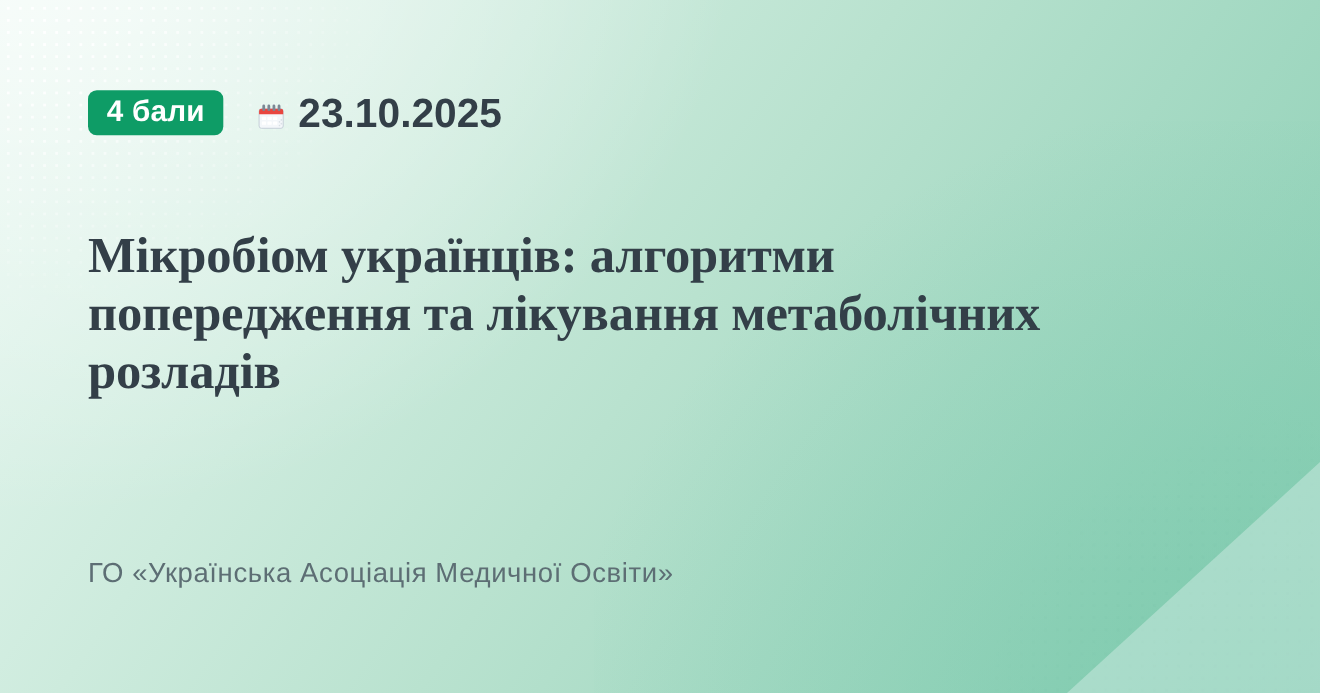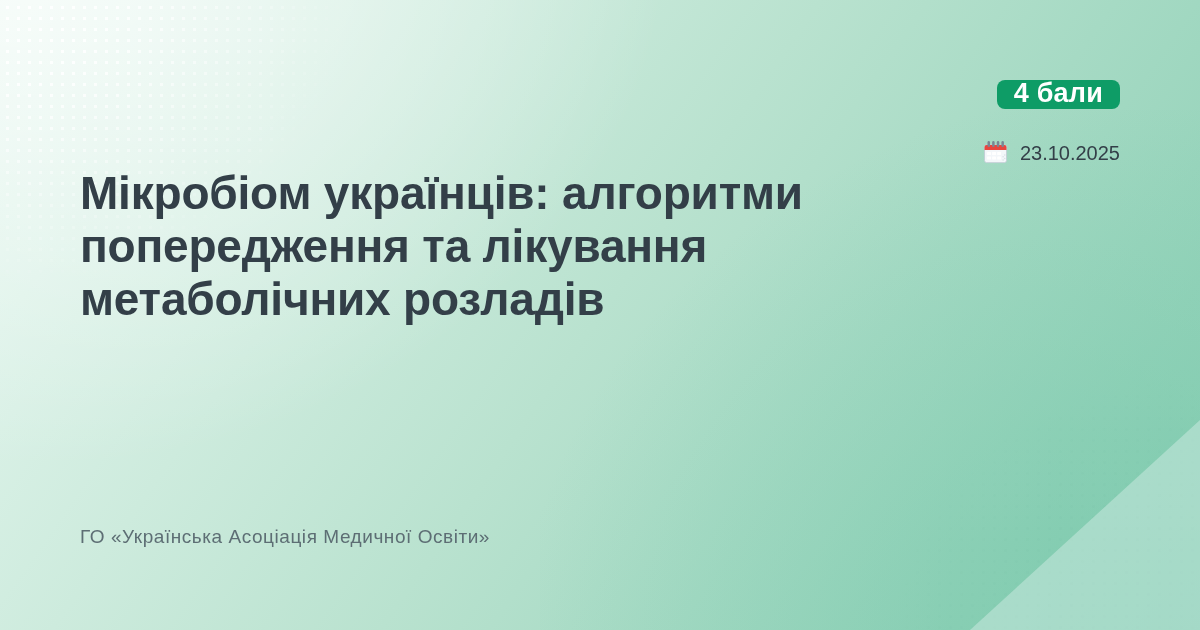--- a/index.html
+++ b/index.html
@@ -100,24 +100,23 @@
     width: 1200px;
     height: 630px;
     padding: 80px 80px 56px 80px;
     display: flex;
     flex-direction: column;
   }
 
   
   .meta-row {
     display: flex;
-    align-items: flex-end;
+    align-items: center;
     gap: 30px;
     height: 44px;
-    flex-direction: column;
   }
 
   .badge {
     display: inline-flex;
     align-items: center;
     justify-content: center;
     height: 41px;
     padding: 0 17px 2px 17px;
     background: #0E9C66;
     color: #FFFFFF;
@@ -127,55 +126,56 @@
     line-height: 1;
     letter-spacing: 0.2px;
     white-space: nowrap;
   }
 
   .meta-item {
     display: inline-flex;
     align-items: center;
     gap: 11px;
     color: #333F48;
-    font-size: 20px;
-    font-weight: normal;
+    font-size: 37px;
+    font-weight: bold;
     line-height: 1;
     white-space: nowrap;
   }
 
   
   .ico {
     width: 27px;
     height: 27px;
     display: inline-block;
     flex: 0 0 auto;
   }
 
   
   .title {
-    margin-top: 43px;
+    margin-top: 81px;
     color: #333F48;
     font-size: 46px;
     font-weight: bold;
     line-height: 53px;
     letter-spacing: -0.2px;
     max-width: 930px;
+    font-family: Liberation Serif, serif;
   }
 
   
   .spacer { flex: 1 1 auto; }
 
   .footer {
     color: #5D6E74;
-    font-size: 19px;
+    font-size: 25px;
     font-weight: normal;
     line-height: 1.3;
     letter-spacing: 0.55px;
-    margin-bottom: 24px;
+    margin-bottom: 37px;
   }
 </style>
 </head>
 <body>
 
 <div class="card">
 
   <div class="bloom-tl"></div>
   <div class="bloom-br"></div>
   <div class="dots"></div>

